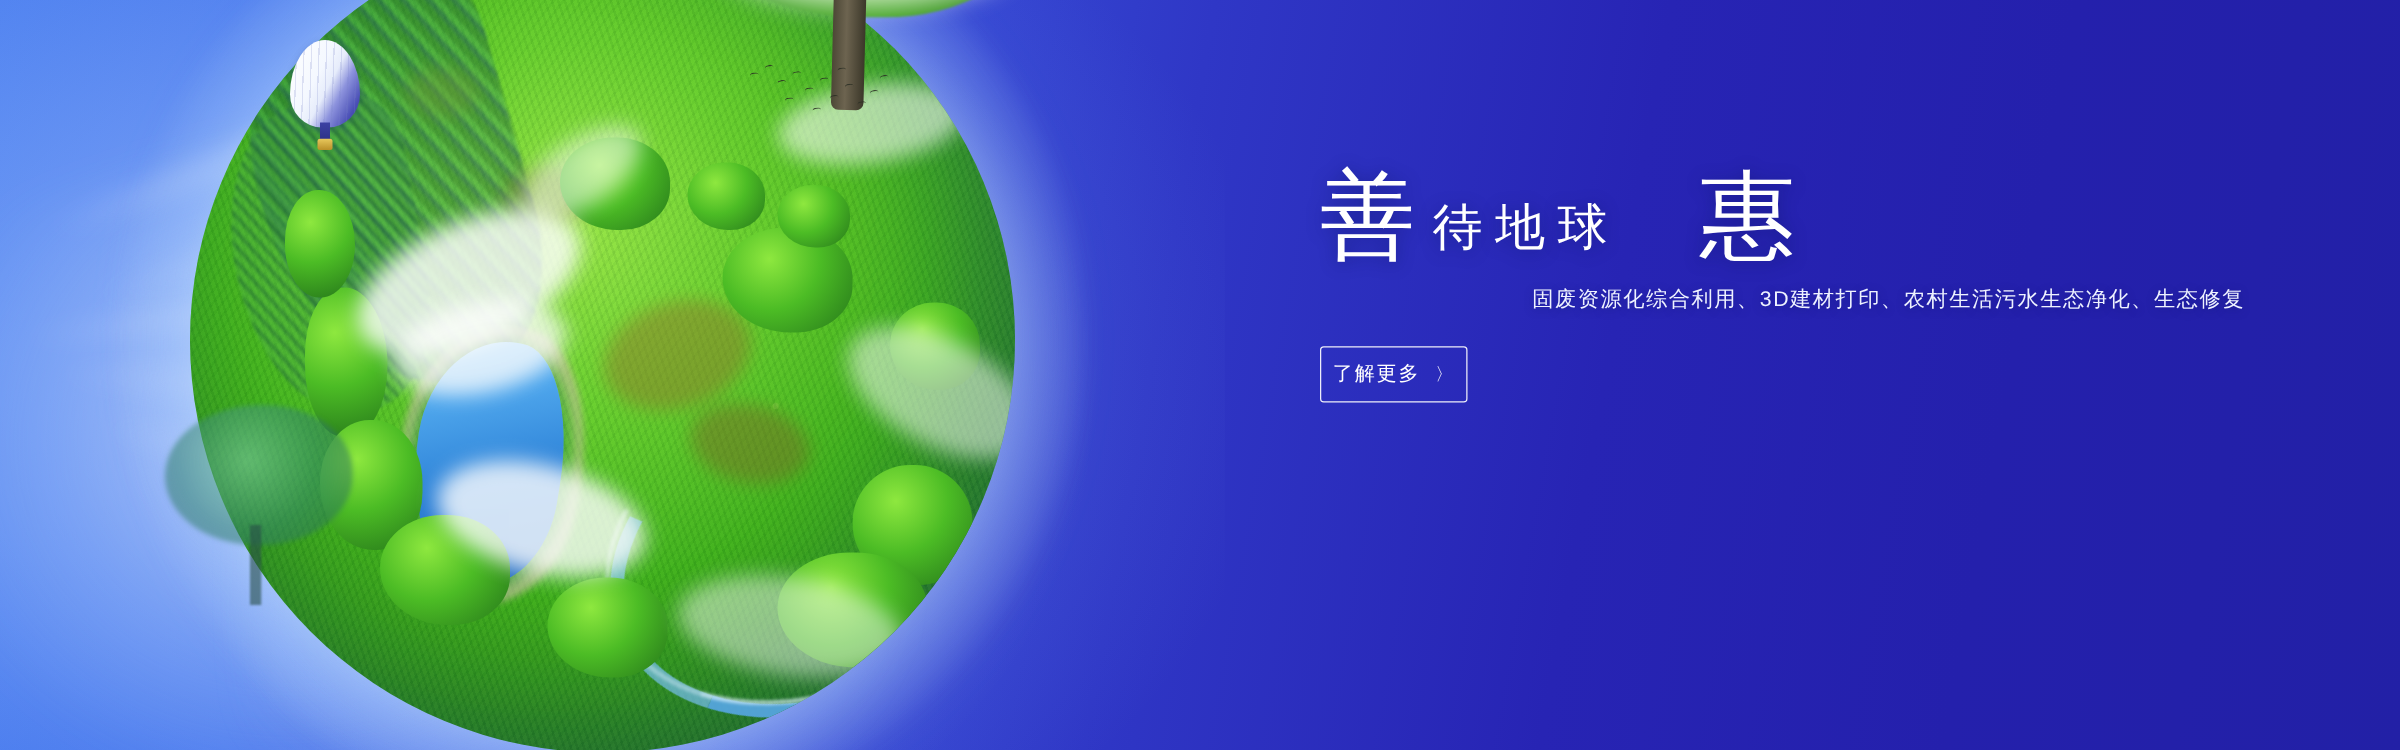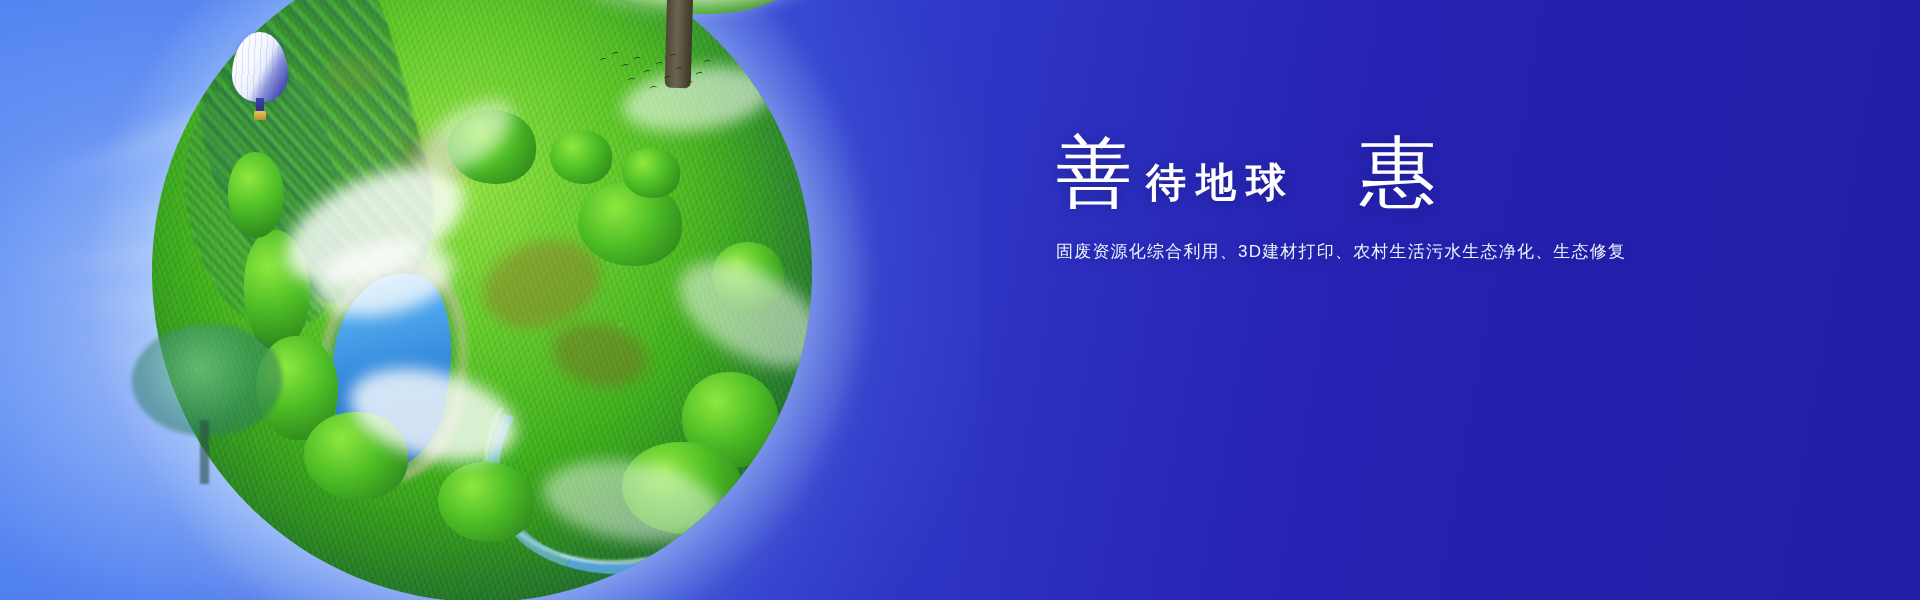--- a/index.html
+++ b/index.html
@@ -168,26 +168,26 @@
 
   
   .copy{position:absolute;left:1056px;top:136px;width:740px;}
   .headline{display:flex;align-items:flex-end;color:#ffffff;white-space:nowrap;
     text-shadow:0 2px 14px rgba(12,20,90,.45);}
   .hl-group{display:flex;align-items:flex-end;}
   .hl-group + .hl-group{margin-left:64px;}
   .hl-big{font-family:"DejaVu Serif","Liberation Serif",serif;
     font-size:76px;line-height:.95;font-weight:400;letter-spacing:0;}
   .hl-rest{font-family:"DejaVu Serif","Liberation Serif",serif;
-    font-size:40px;line-height:1;letter-spacing:10px;font-weight:700;
+    font-size:40px;line-height:1;letter-spacing:10px;font-weight:400;
     margin-left:14px;padding-bottom:6px;}
   .subtitle{margin-top:26px;color:#ffffff;font-size:26px;letter-spacing:9px;
     font-weight:400;white-space:nowrap;text-shadow:0 1px 10px rgba(12,20,90,.40);}
-  .tagline{margin-top:32px;color:#eef2ff;font-size:17px;letter-spacing:1.2px;
-    white-space:nowrap;text-shadow:0 1px 8px rgba(12,20,90,.35);}
+  .tagline{margin-top:20px;color:#eef2ff;font-size:17px;letter-spacing:1.2px;
+    white-space:nowrap;text-shadow:0 1px 8px rgba(12,20,90,.35);text-align:right;}
   .cta{margin-top:26px;display:inline-flex;align-items:center;justify-content:center;
     gap:12px;width:116px;padding:11px 0;
     border:1.5px solid rgba(255,255,255,.92);border-radius:3px;
     color:#ffffff;font-size:16px;letter-spacing:1.5px;background:transparent;
     cursor:pointer;}
   .cta .chev{font-size:14px;opacity:.95;}
 </style>
 </head>
 <body>
 
@@ -288,15 +288,19 @@
         <span class="hl-rest">待地球</span>
       </span>
       <span class="hl-group">
         <span class="hl-big">惠</span>
       </span>
     </div>
 
 
     <div class="tagline">固废资源化综合利用、3D建材打印、农村生活污水生态净化、生态修复</div>
 
+    <div class="cta">
+      <span>了解更多</span>
+      <span class="chev">〉</span>
+    </div>
 
   </div>
 </div>
 
 </body></html>

